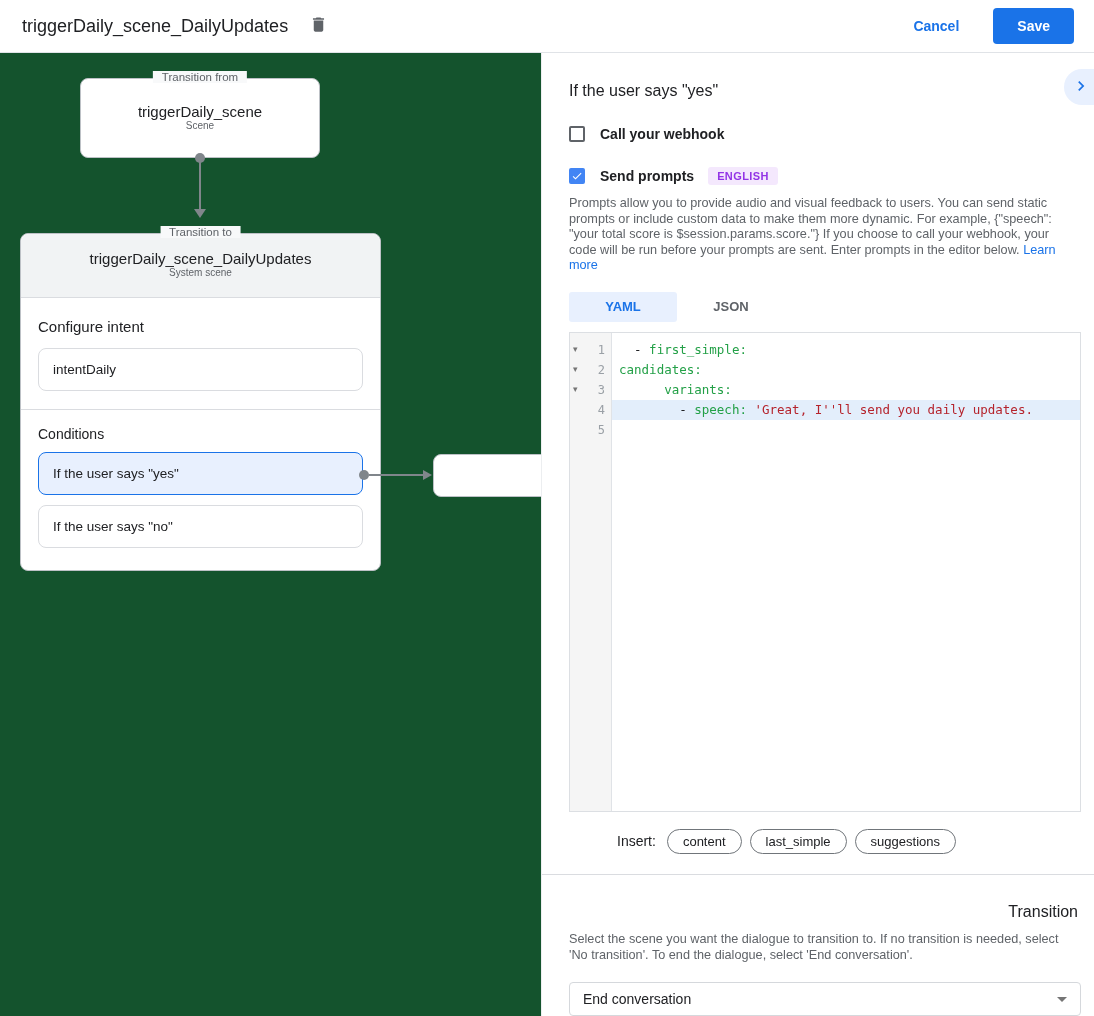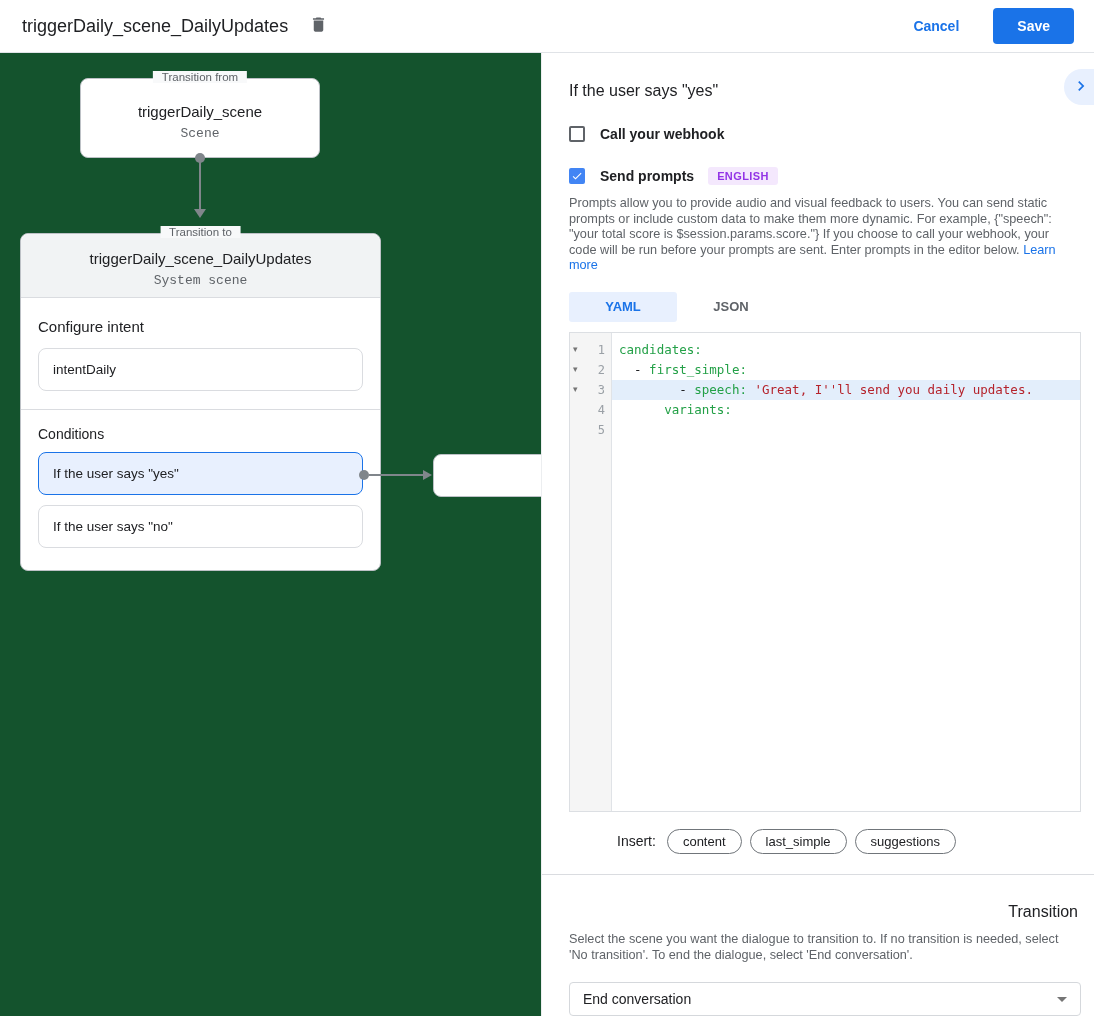--- a/index.html
+++ b/index.html
@@ -15,21 +15,21 @@
   .save-btn { background:#1a73e8; border:none; color:#fff; font-size:14px; font-weight:bold; height:36px; padding:0 24px; border-radius:4px; margin-right:20px; cursor:pointer; font-family:inherit; }
 
   .main { display:flex; height:963px; }
 
   
   .canvas { position:relative; width:541px; height:100%; background:#14532d; overflow:hidden; }
   .diagram-box { position:absolute; background:#fff; border:1px solid #bdc1c6; border-radius:8px; }
   .box-legend { position:absolute; top:-8px; left:50%; transform:translateX(-50%); background:#f8f9fa; padding:0 9px; font-size:11.5px; color:#5f6368; white-space:nowrap; }
   .from-box { left:80px; top:25px; width:240px; height:80px; text-align:center; }
   .from-box .scene-title { margin-top:24px; font-size:15px; color:#202124; }
-  .scene-subtitle { margin-top:6px; font-size:13px; color:#5f6368;font-family:Liberation Mono, monospace; }
+  .scene-subtitle { font-size:10px; color:#5f6368; }
 
   .dot { position:absolute; width:10px; height:10px; border-radius:50%; background:#80868b; }
   .vline { position:absolute; width:2px; background:#80868b; }
   .hline { position:absolute; height:2px; background:#80868b; }
   .arrow-down { position:absolute; width:0; height:0; border-left:6px solid transparent; border-right:6px solid transparent; border-top:9px solid #80868b; }
   .arrow-right { position:absolute; width:0; height:0; border-top:5px solid transparent; border-bottom:5px solid transparent; border-left:9px solid #80868b; }
 
   .to-box { left:20px; top:180px; width:361px; height:338px; }
   .to-header { background:#f1f3f4; border-bottom:1px solid #dadce0; border-radius:8px 8px 0 0; height:64px; text-align:center; padding-top:16px; }
   .to-header .scene-title { font-size:15px; color:#202124; }
@@ -187,24 +187,24 @@
             <span class="line-num">3</span>
           </div>
         <div class="gutter-row">
             <span class="line-num">4</span>
           </div>
         <div class="gutter-row">
             <span class="line-num">5</span>
           </div>
       </div>
       <div class="code">
+        <div class="code-line"><span class="tok-plain">  - </span><span class="tok-key">first_simple:</span><span class="tok-string"></span></div>
         <div class="code-line"><span class="tok-plain"></span><span class="tok-key">candidates:</span><span class="tok-string"></span></div>
-        <div class="code-line"><span class="tok-plain">  - </span><span class="tok-key">first_simple:</span><span class="tok-string"></span></div>
+        <div class="code-line"><span class="tok-plain">      </span><span class="tok-key">variants:</span><span class="tok-string"></span></div>
         <div class="code-line active"><span class="tok-plain">        - </span><span class="tok-key">speech: </span><span class="tok-string">'Great, I''ll send you daily updates.</span></div>
-        <div class="code-line"><span class="tok-plain">      </span><span class="tok-key">variants:</span><span class="tok-string"></span></div>
         <div class="code-line"><span class="tok-plain"></span><span class="tok-key"></span><span class="tok-string"></span></div>
       </div>
     </div>
 
     <div class="insert-row">
       <span class="insert-label">Insert:</span>
       <button class="pill">content</button>
       <button class="pill">last_simple</button>
       <button class="pill">suggestions</button>
     </div>

